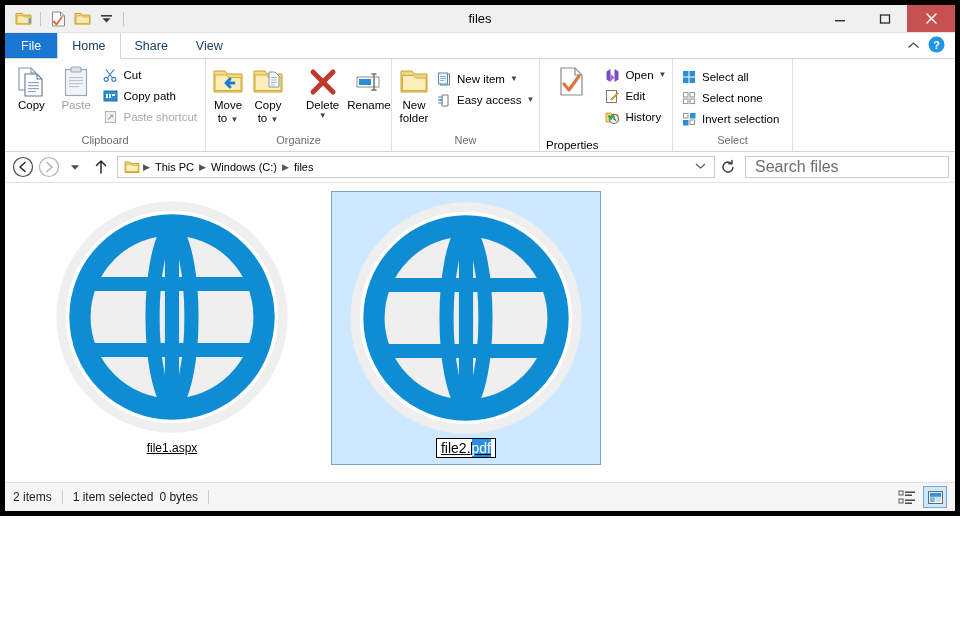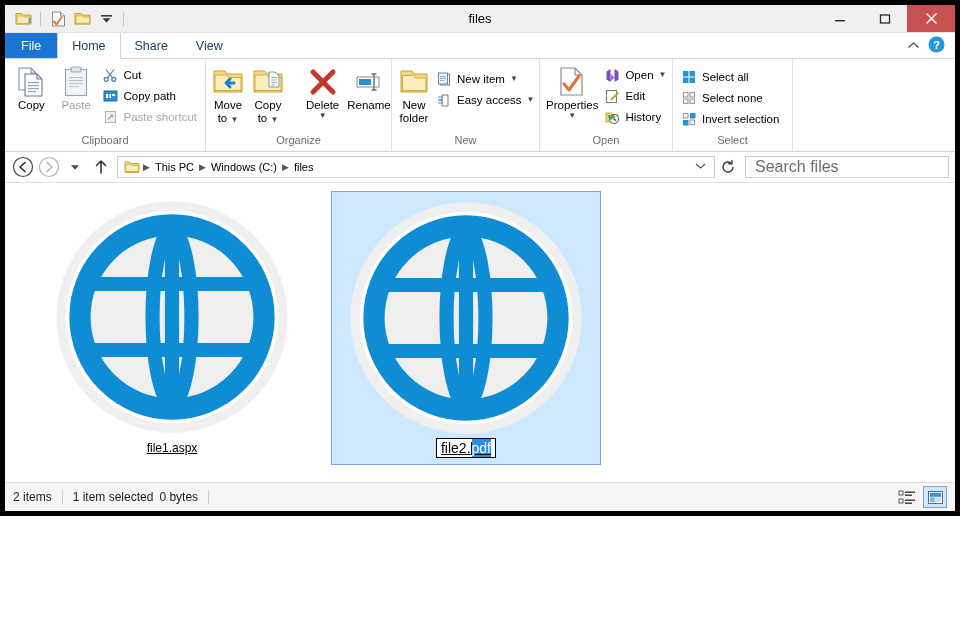--- a/index.html
+++ b/index.html
@@ -582,21 +582,21 @@
             <span>Easy access</span>
             <span class="caret">▼</span>
           </div>
         </div>
       </div>
       <div class="rgroup-title">New</div>
     </div>
 
     <div class="rgroup" style="width:133px;">
       <div class="rgroup-body">
-        <div class="bigbtn" style="width:58px;">
+        <div class="bigbtn" style="width:58px;gap:40px;">
           <span class="ic">
             <svg width="28" height="32" viewBox="0 0 28 32">
               <path d="M3 2h14l7 7v20H3z" fill="#fff" stroke="#8a8a8a" stroke-width="1.2"></path>
               <path d="M17 2v7h7" fill="none" stroke="#8a8a8a" stroke-width="1.2"></path>
               <path d="M6 18l5 6 10-14" fill="none" stroke="#e0743c" stroke-width="3.2" stroke-linecap="round" stroke-linejoin="round"></path>
             </svg>
           </span>
           <span>Properties</span>
           <span class="caret">▼</span>
         </div>

